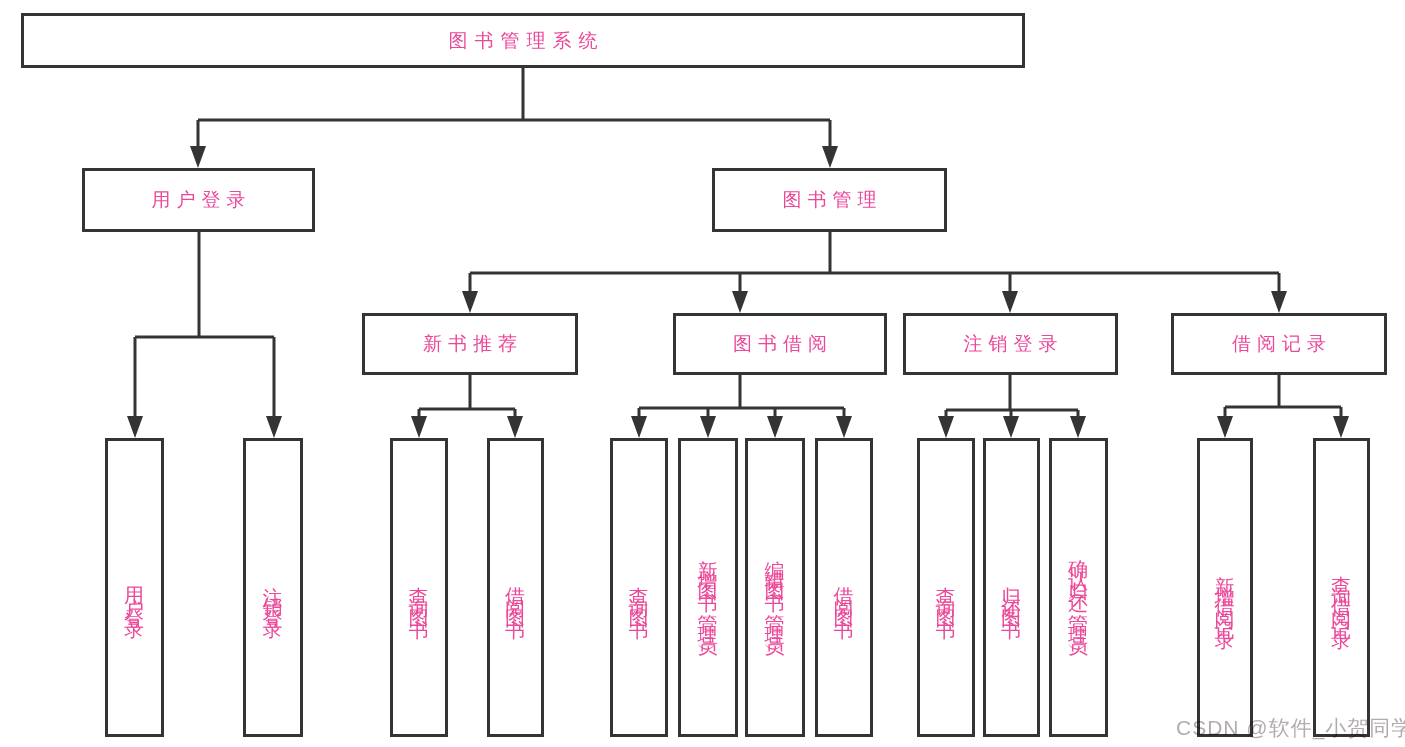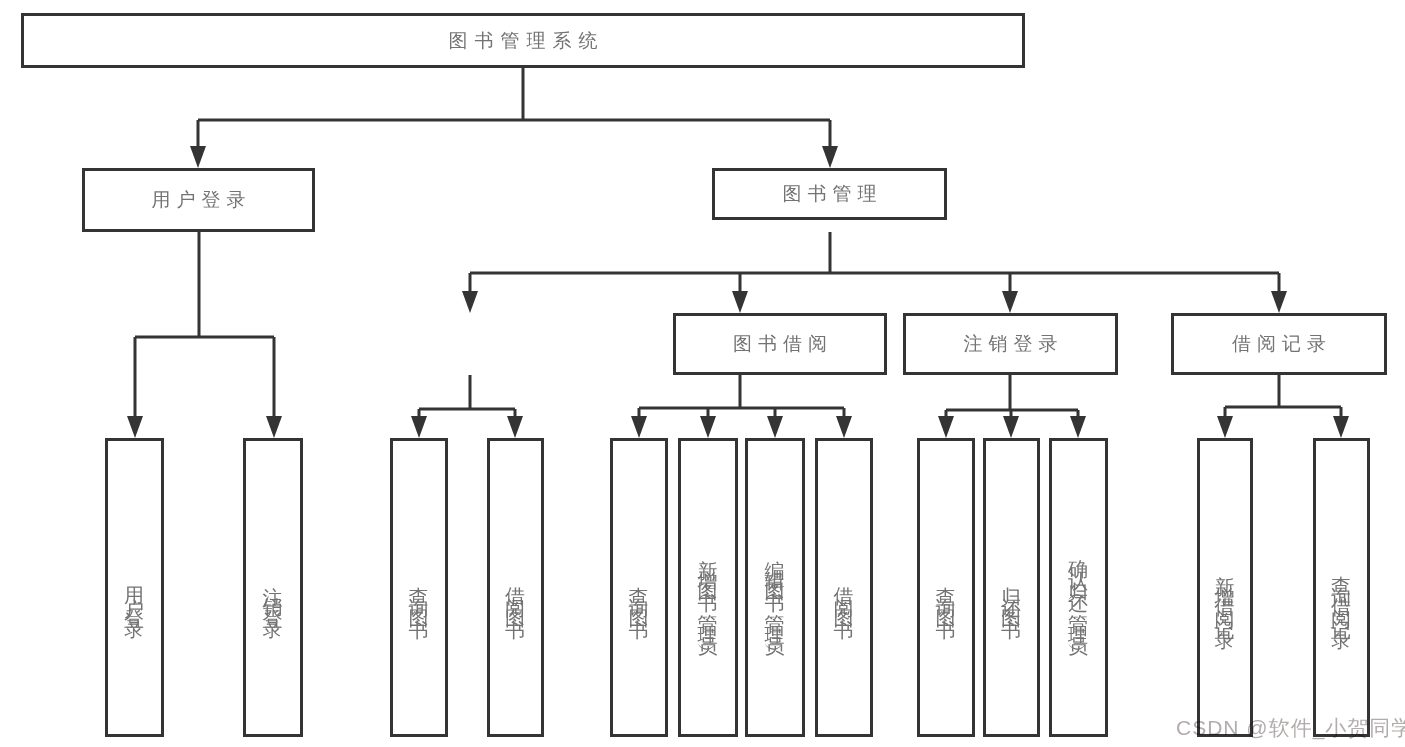--- a/index.html
+++ b/index.html
@@ -23,21 +23,21 @@
     z-index: 1;
   }
   .node {
     position: absolute;
     box-sizing: border-box;
     background: #ffffff;
     border: 3px solid #343434;
     display: flex;
     align-items: center;
     justify-content: center;
-    color: #737373;
+    color: #ec4899;
     z-index: 2;
   }
   .node .lbl { white-space: nowrap; }
   .root-node .lbl {
     font-size: 19px;
     letter-spacing: 7px;
     padding-left: 7px; 
   }
   .branch .lbl {
     font-size: 19px;
@@ -119,24 +119,27 @@
     </g>
   </svg>
 
   <div class="node root-node" style="left:21px; top:13px; width:1004px; height:55px;">
     <span class="lbl">图书管理系统</span>
   </div>
 
   <div class="node branch" style="left:82px; top:168px; width:233px; height:64px;">
     <span class="lbl">用户登录</span>
   </div>
-  <div class="node branch" style="left:712px; top:168px; width:235px; height:52px;">
+  <div class="node branch" style="left:712px; top:168px; width:235px; height:64px;">
     <span class="lbl">图书管理</span>
   </div>
 
+  <div class="node branch" style="left:362px; top:313px; width:216px; height:62px;">
+    <span class="lbl">新书推荐</span>
+  </div>
   <div class="node branch" style="left:633px; top:313px; width:214px; height:62px;margin-left:40px;">
     <span class="lbl">图书借阅</span>
   </div>
   <div class="node branch" style="left:903px; top:313px; width:215px; height:62px;">
     <span class="lbl">注销登录</span>
   </div>
   <div class="node branch" style="left:1171px; top:313px; width:216px; height:62px;">
     <span class="lbl">借阅记录</span>
   </div>
 

